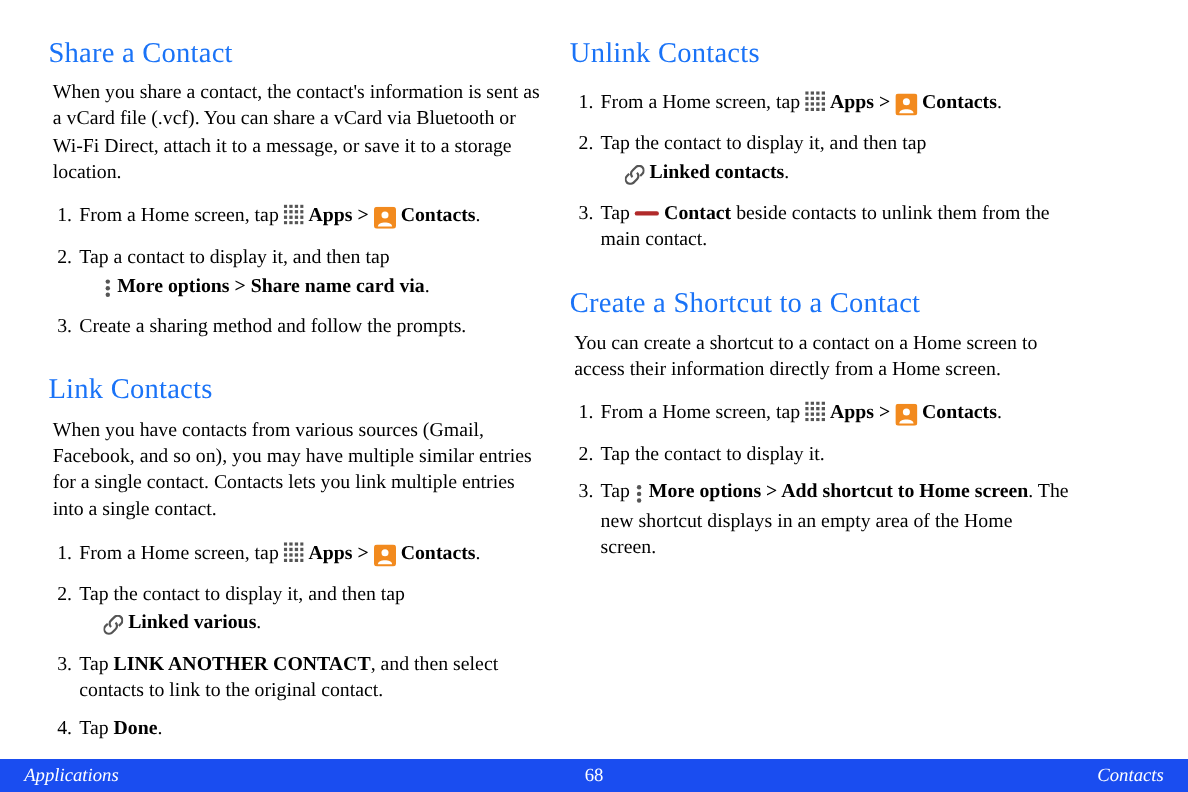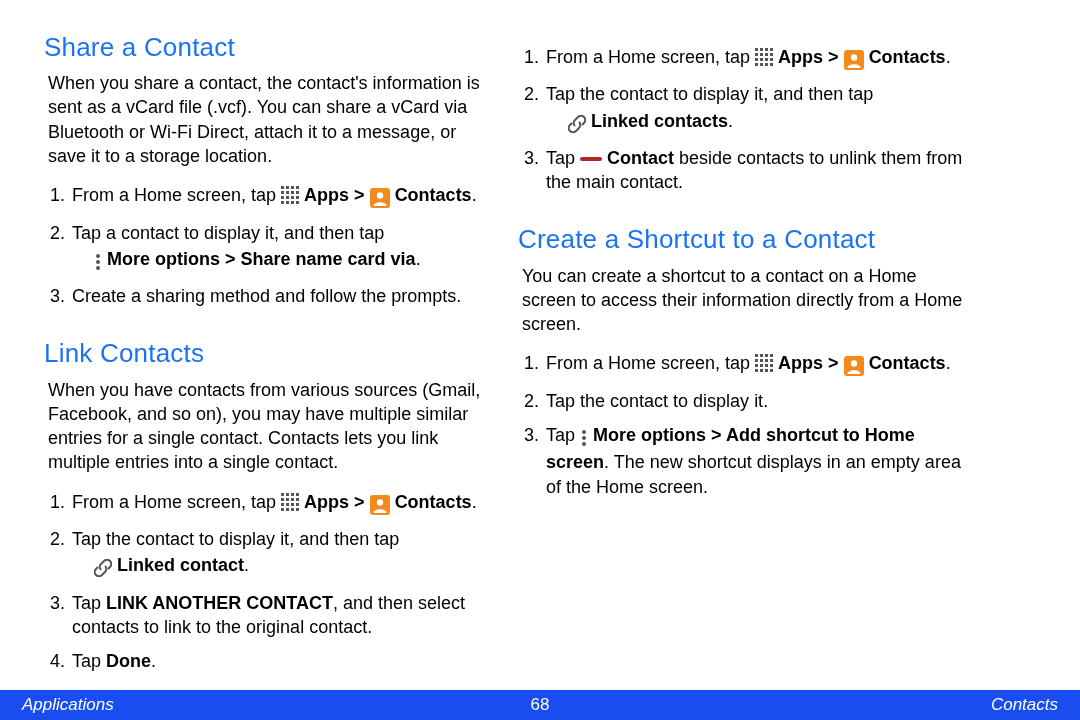--- a/index.html
+++ b/index.html
@@ -12,20 +12,21 @@
     line-height: 1.35;
     color: #000;
     background: #fff;
     overflow: hidden;
   }
   .page {
     position: relative;
     width: 1004px;
     height: 720px;
     box-sizing: border-box;
+    font-family: Liberation Serif, serif;
   }
   .columns {
     display: flex;
     flex-direction: row;
     padding: 30px 32px 0 44px;
     gap: 20px;
     box-sizing: border-box;
     height: 690px;
   }
   .col {
@@ -187,34 +188,35 @@
                 <use href="#contacts-tile-g"></use>
               </svg></span>
           <b>Contacts</b><span>.</span>
         </li>
         <li>
           <span>Tap the contact to display it, and then tap</span>
           <span class="sub-indent">
             <span class="icon"><svg class="link-icon" viewBox="0 0 18 18">
                   <use href="#link-icon-g"></use>
                 </svg></span>
-            <b>Linked contact</b><span>.</span>
+            <b>Linked various</b><span>.</span>
           </span>
         </li>
         <li>
           <span>Tap </span><b>LINK ANOTHER CONTACT</b><span>, and then select contacts to link to the original contact.</span>
         </li>
         <li>
           <span>Tap </span><b>Done</b><span>.</span>
         </li>
       </ol>
     </div>
 
     <div class="col col-right">
 
+      <h2 class="section-heading first">Unlink Contacts</h2>
       <ol>
         <li>
           <span>From a Home screen, tap </span><span class="icon"><svg class="apps-grid" viewBox="0 0 18 18">
                 <use href="#apps-grid-g"></use>
               </svg></span>
           <b>Apps &gt; </b><span class="icon"><svg class="contacts-tile" viewBox="0 0 20 20">
                 <use href="#contacts-tile-g"></use>
               </svg></span>
           <b>Contacts</b><span>.</span>
         </li>

